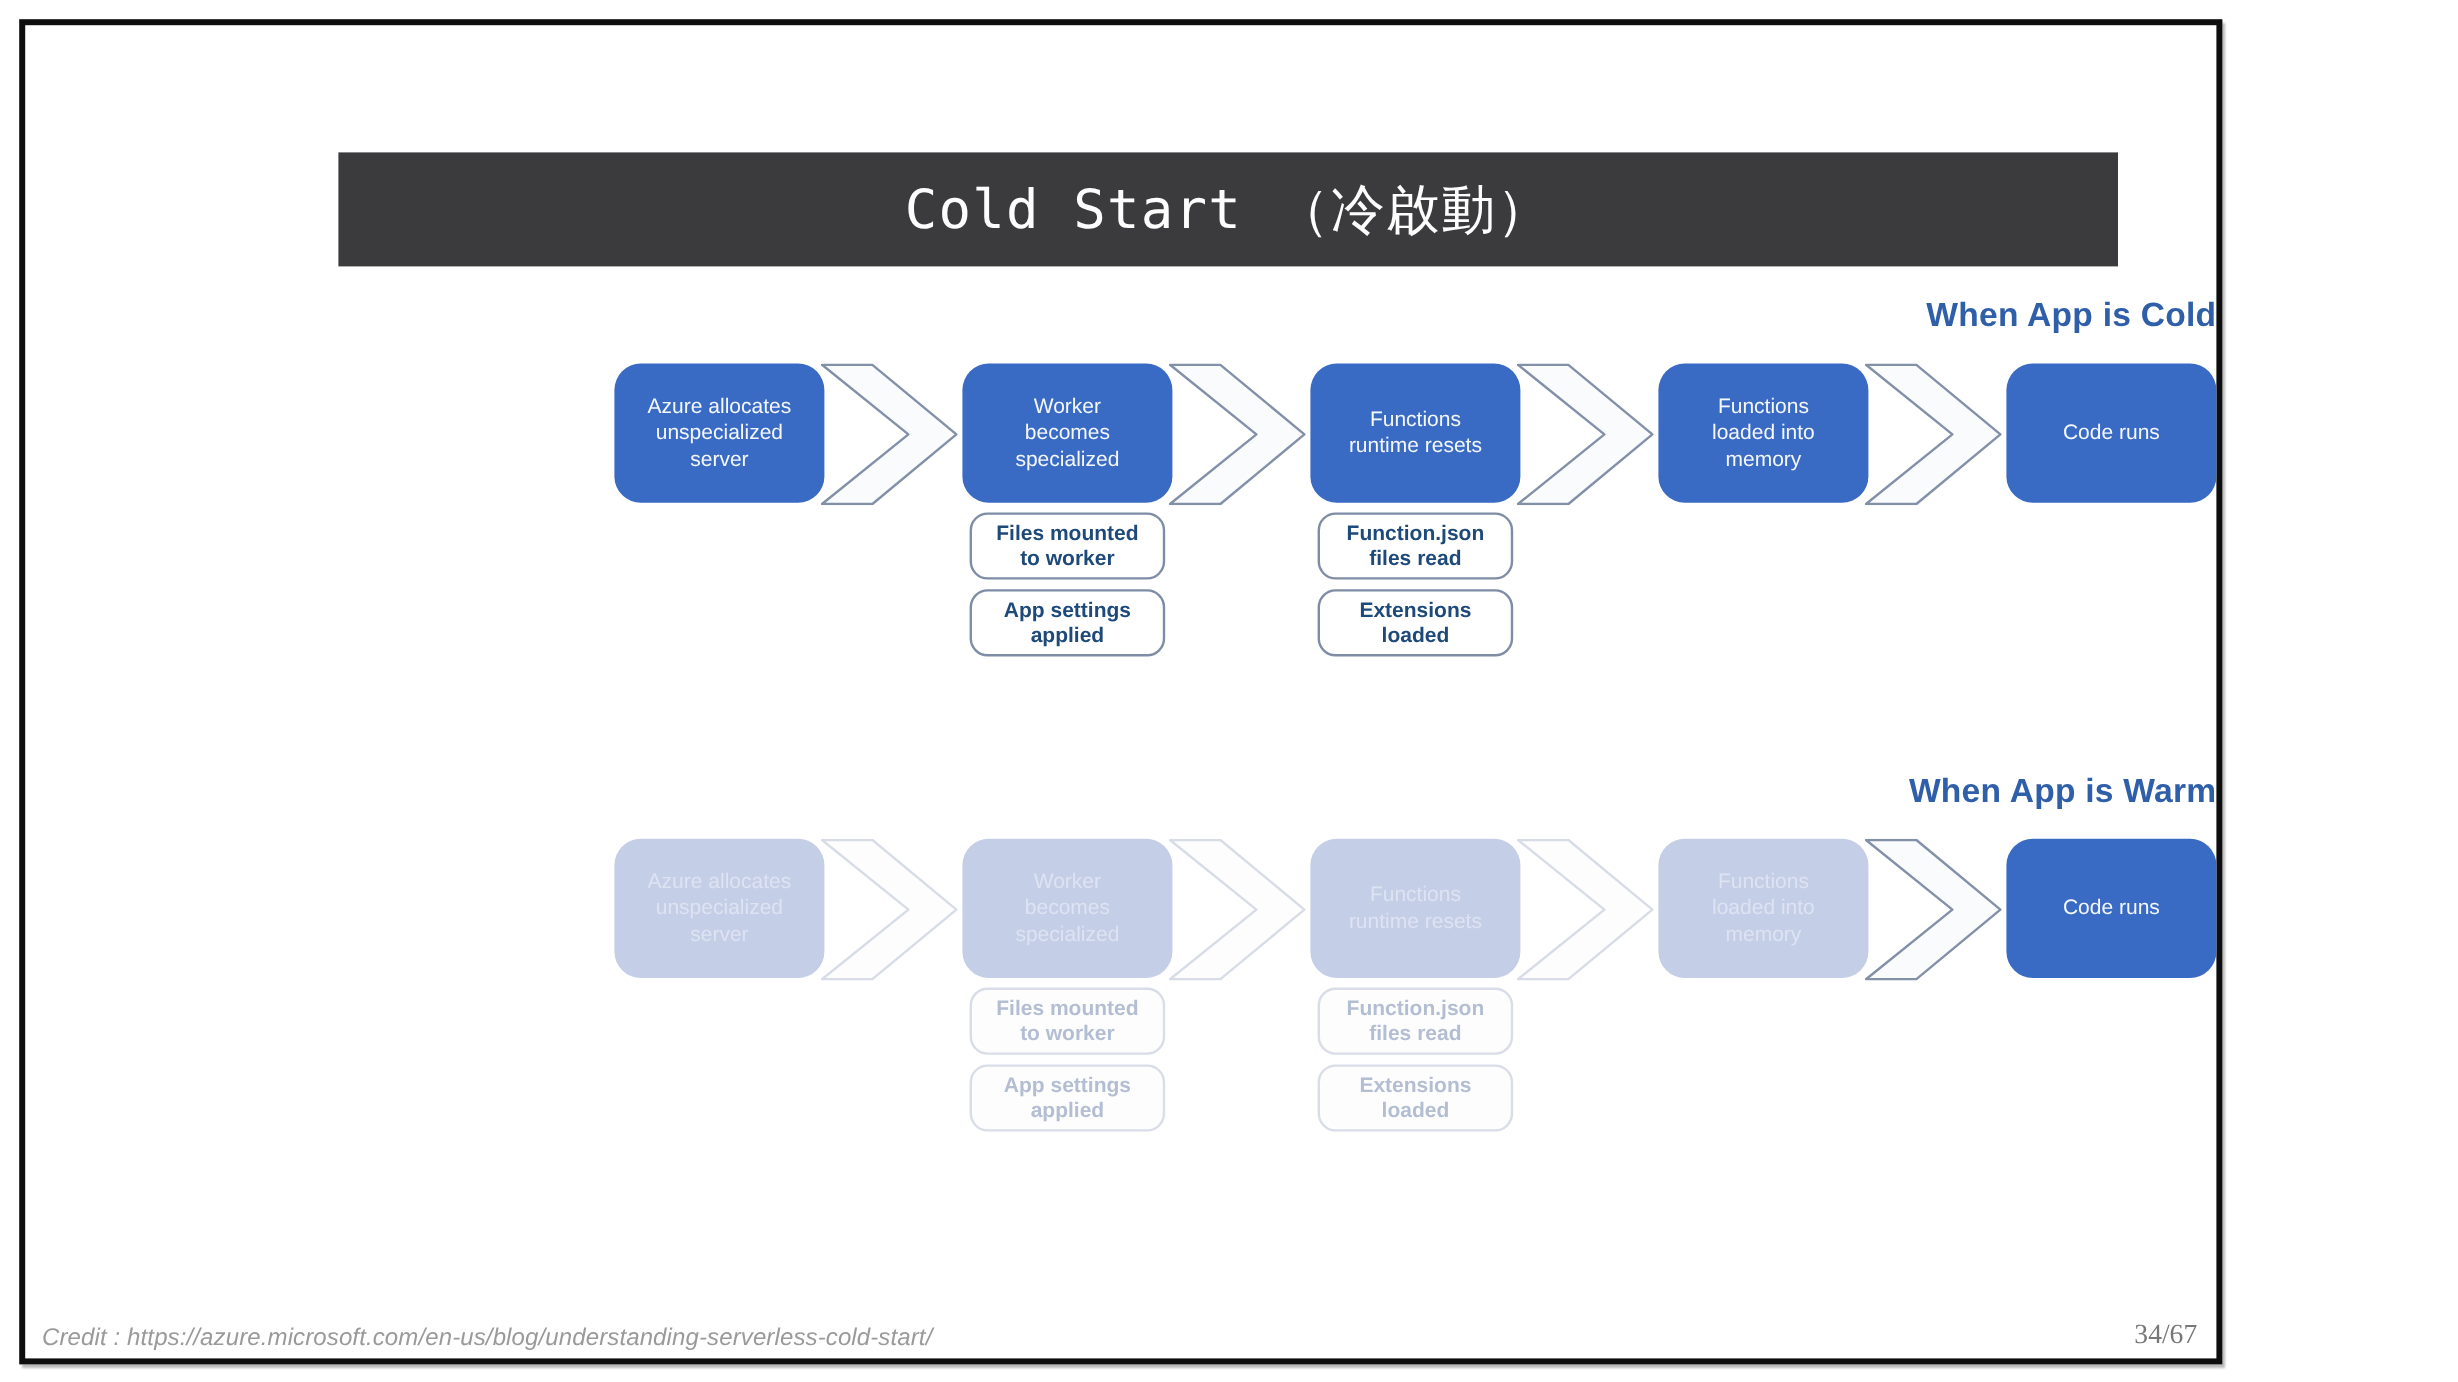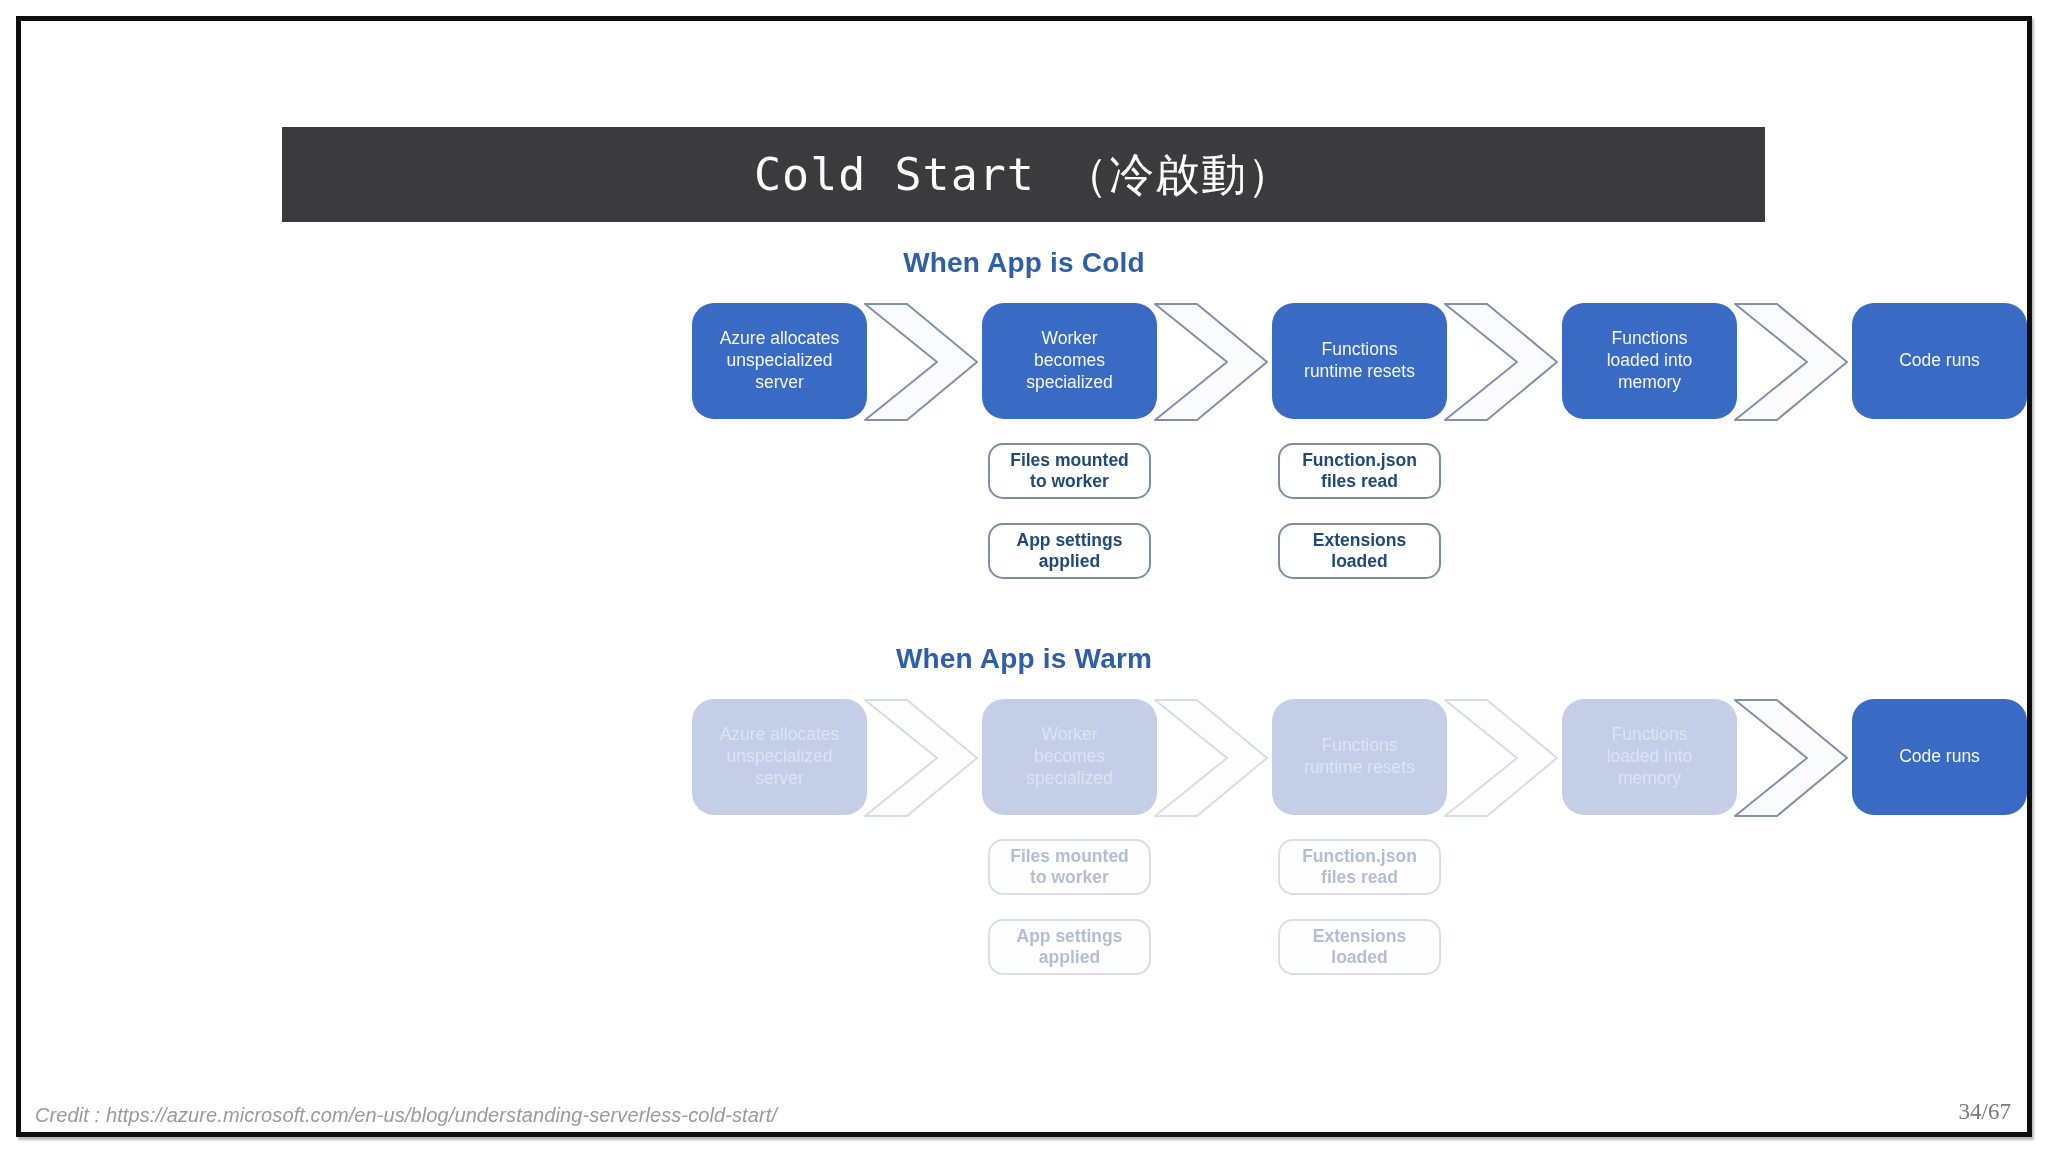--- a/index.html
+++ b/index.html
@@ -2,21 +2,21 @@
 <html style="--title-bar: #3b3b3d; --box-blue: #3a6bc4; --heading-blue: #2f5fa8; --faded-fill: #c5cee7; --subbox-text: #1e4a7a;"><head>
 <meta charset="utf-8">
 <style>
   * { margin: 0; padding: 0; box-sizing: border-box; }
   html, body { width: 2048px; height: 1152px; background: #ffffff; overflow: hidden; }
   body { font-family: "Liberation Sans", sans-serif; }
 
   .slide {
     position: absolute;
     left: 16px; top: 16px;
-    width: 2016px; height: 1121px;
+    width: 1836px; height: 1121px;
     border: 5px solid #0e0e0e;
     background: #ffffff;
     box-shadow: 2px 3px 2px rgba(0,0,0,0.28);
   }
 
   
   .title-bar {
     position: absolute;
     left: 261px; top: 106px;
     width: 1483px; height: 95px;
@@ -30,21 +30,21 @@
     letter-spacing: 1px;
     white-space: nowrap;
   }
 
   
   .section { position: absolute; left: 0; width: 100%; }
   #section-cold { top: 226px; }
   #section-warm { top: 622px; }
 
   .section-heading {
-    text-align: center;
+    text-align: right;
     font-size: 28px;
     font-weight: bold;
     color: var(--heading-blue, #2f5fa8);
     margin-bottom: 24px;
     letter-spacing: 0.2px;
   }
 
   .flow-row {
     display: flex;
     justify-content: flex-end;
@@ -81,21 +81,21 @@
     flex: 0 0 auto;
     width: 115px; height: 118px;
     margin: 0 3px 0 -3px;
     position: relative;
     top: 0;
   }
 
   .sub-box {
     width: 163px;
     min-height: 56px;
-    margin-top: 24px;
+    margin-top: 8px;
     border: 2px solid #7e8ca5;
     border-radius: 15px;
     background: #ffffff;
     display: flex; flex-direction: column;
     align-items: center; justify-content: center;
     color: var(--subbox-text, #1e4a7a);
     font-size: 17.5px;
     font-weight: 600;
     line-height: 1.22;
     text-align: center;

